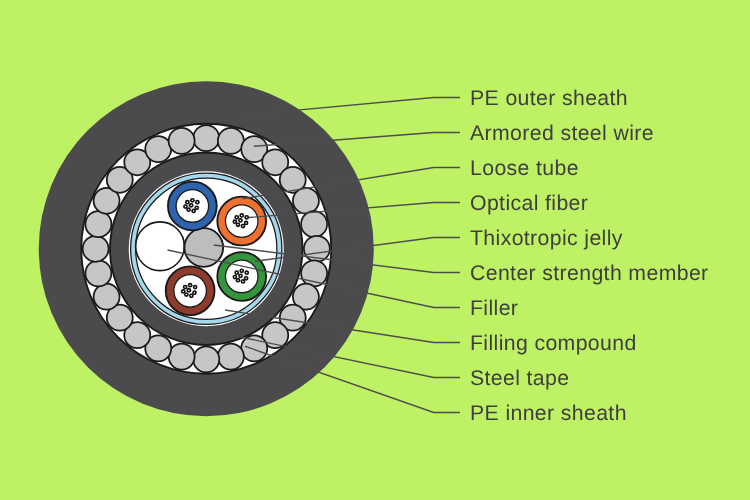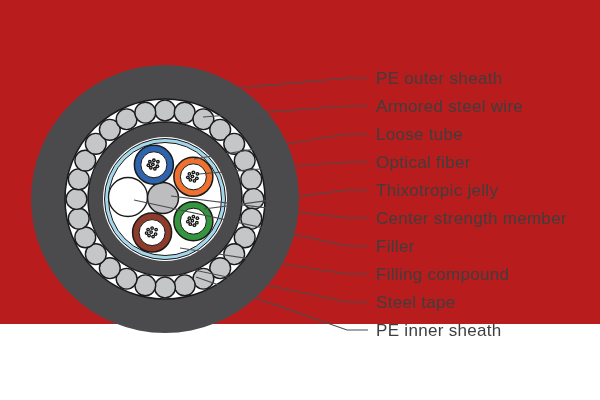--- a/index.html
+++ b/index.html
@@ -7,22 +7,22 @@
     padding: 0;
     width: 600px;
     height: 400px;
     background: #ffffff;
     overflow: hidden;
     font-family: "Liberation Sans", sans-serif;
   }
   #stage {
     position: relative;
     width: 600px;
-    height: 324px;
-    background: #b91c1c;
+    height: 400px;
+    background: #bef264;
   }
   svg text {
     font-family: "Liberation Sans", "DejaVu Sans", sans-serif;
     letter-spacing: 0.3px;
   }
 </style>
 </head>
 <body>
 
 <div id="stage">

